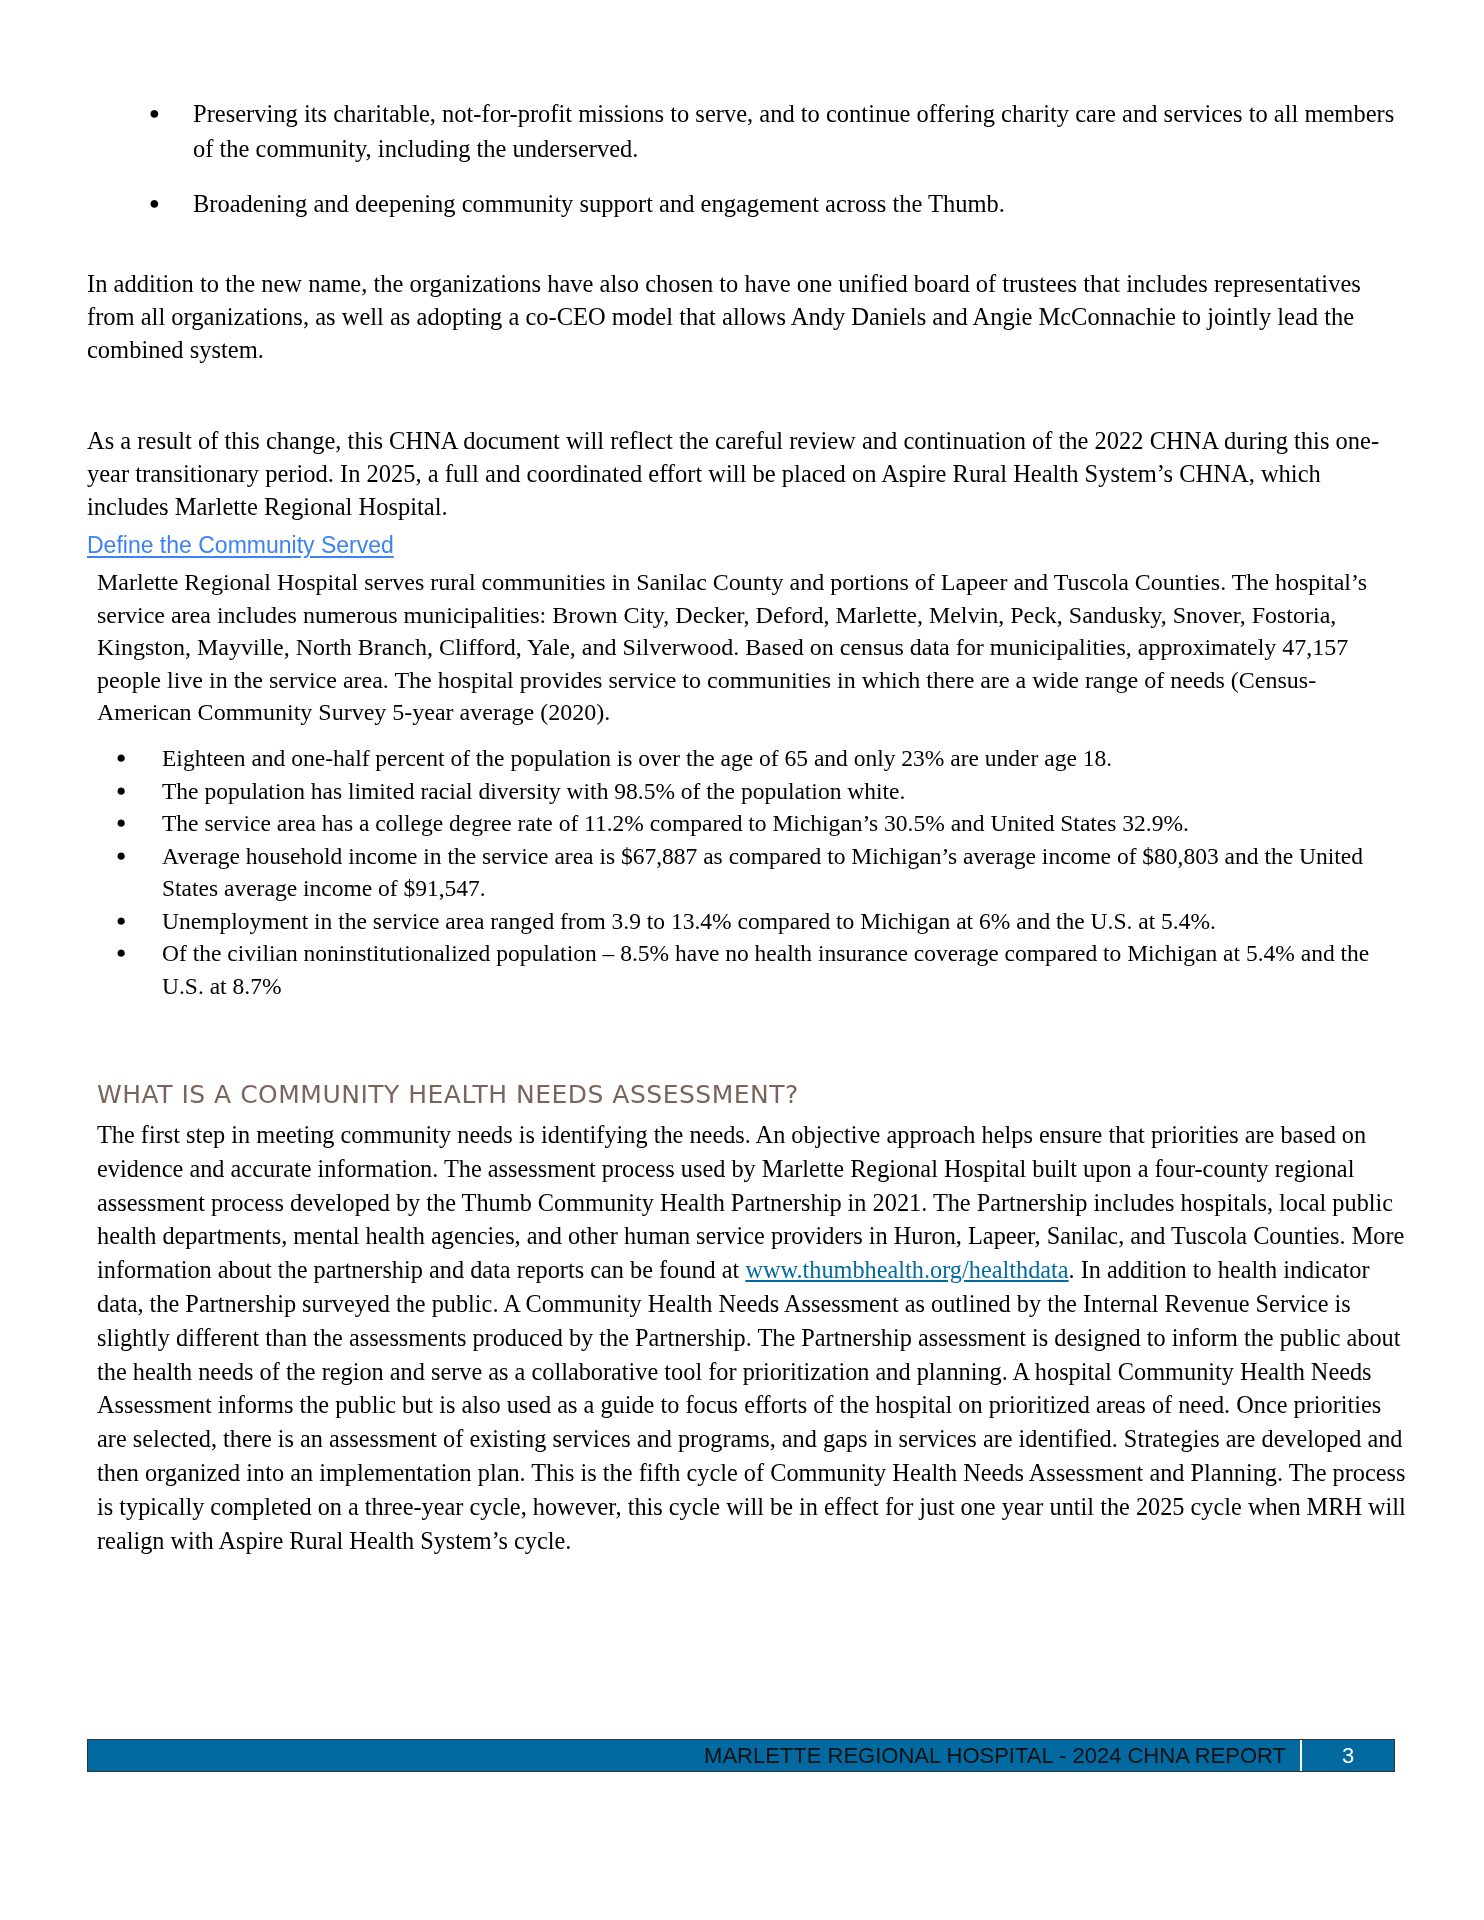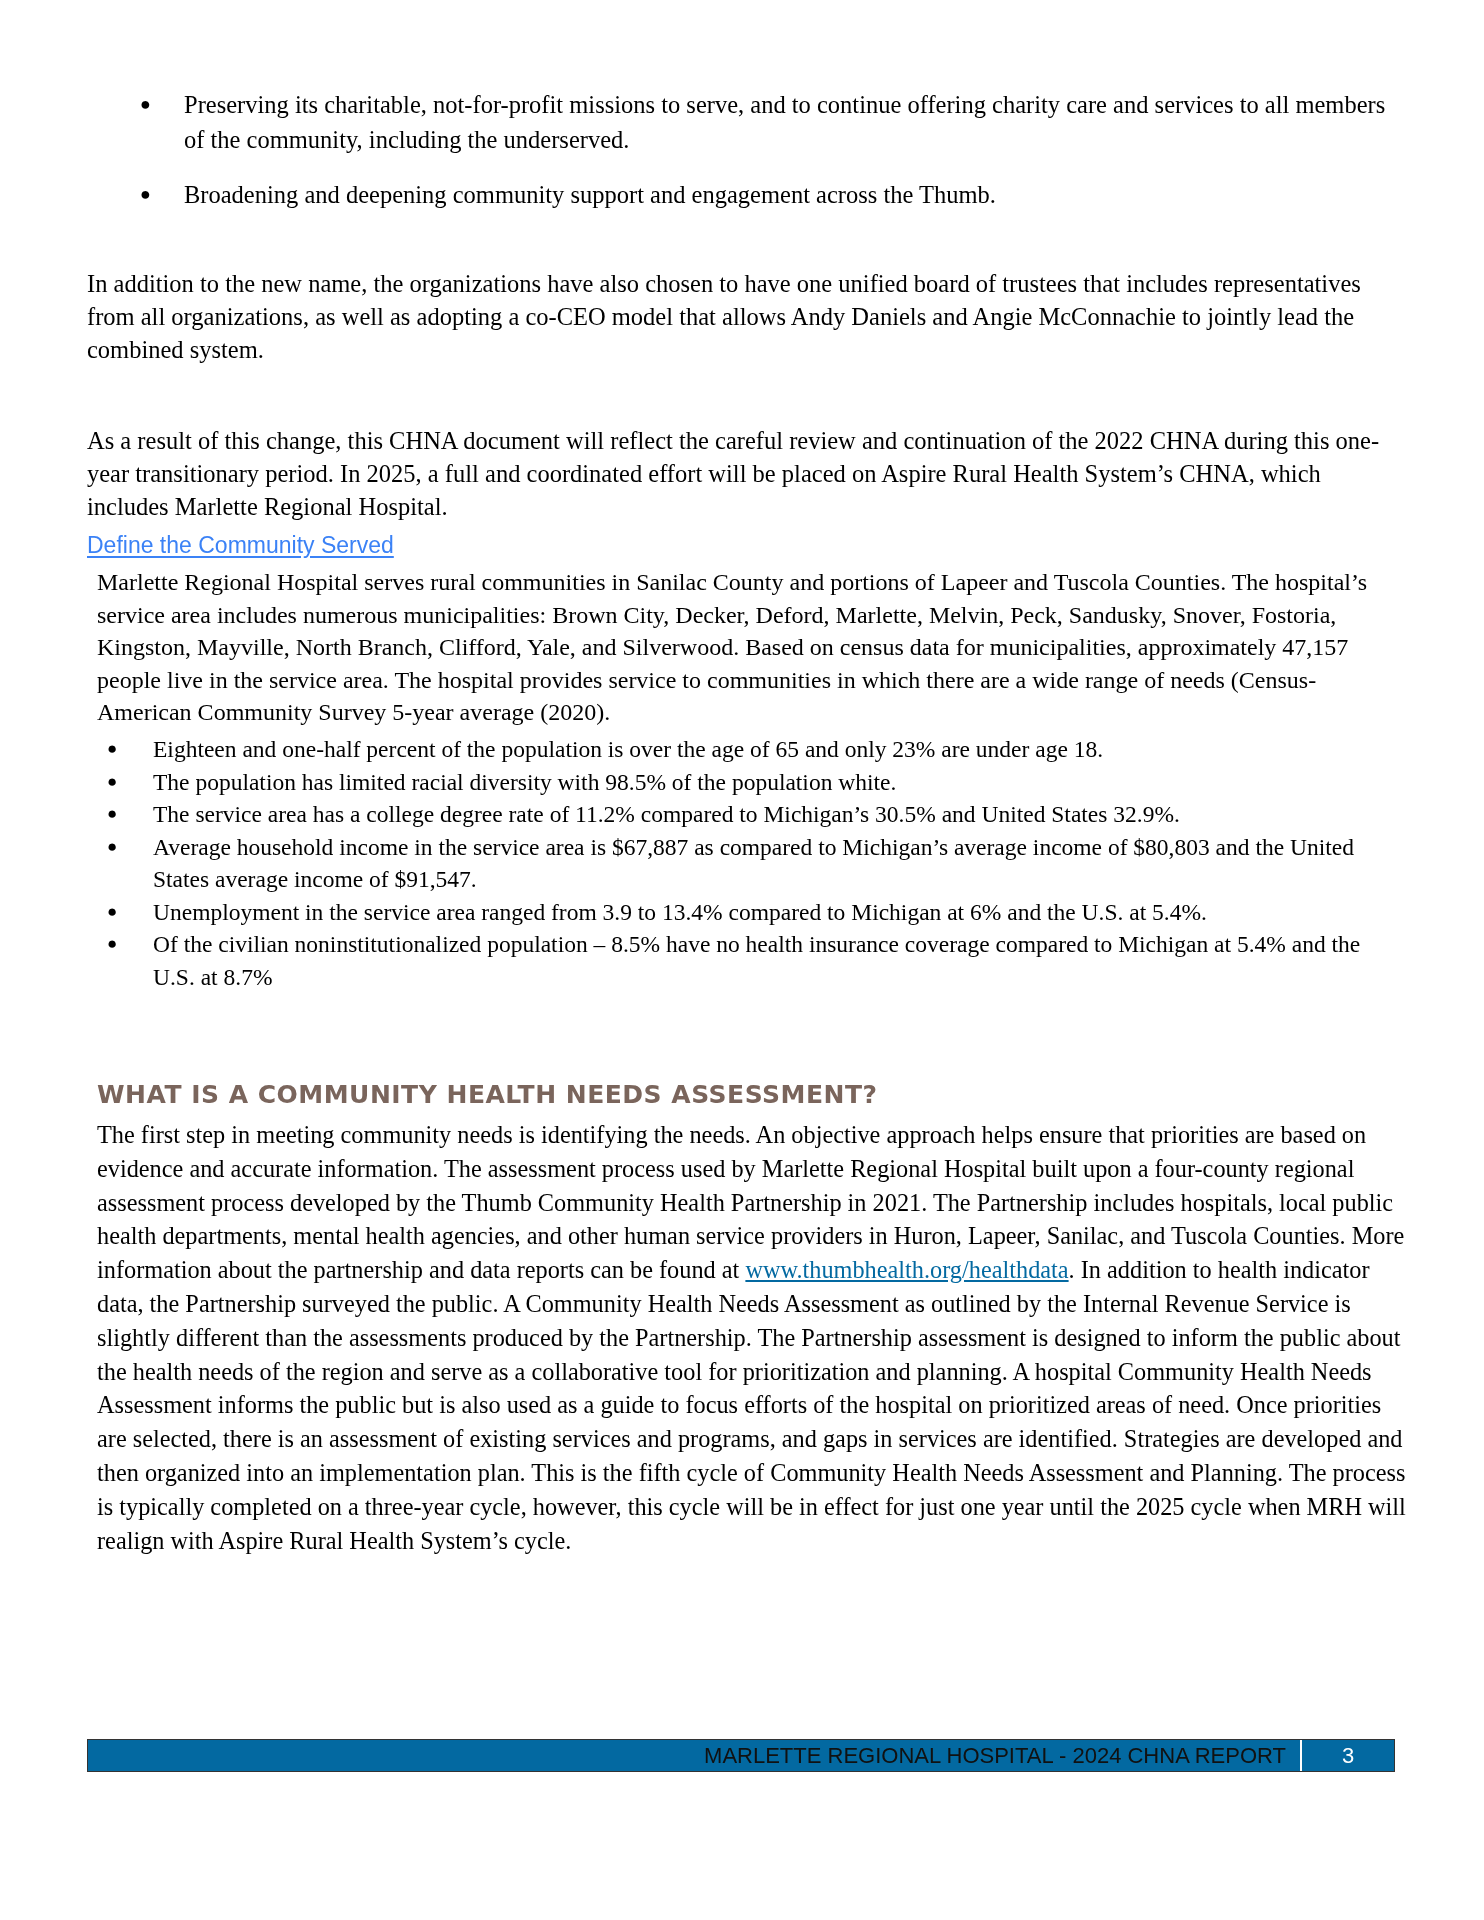--- a/index.html
+++ b/index.html
@@ -1,27 +1,27 @@
 <!DOCTYPE html>
 <html><head>
 <meta charset="utf-8">
 <style>
   html,body{margin:0;padding:0;background:#fff;}
   body{width:1484px;height:1920px;position:relative;overflow:hidden;font-family:"Liberation Serif",serif;color:#000;}
   .p{position:absolute;left:87px;width:1320px;font-size:24.5px;line-height:33px;margin:0;}
   .ind{left:97px;width:1310px;}
-  ul{position:absolute;margin:0;padding:0;list-style:none;}
+  ul{position:absolute;margin:9px;padding:0;list-style:none;}
   ul.top{left:140px;width:1260px;font-size:24.5px;line-height:35px;}
   ul.top li{position:relative;padding-left:44px;margin-bottom:20px;}
   ul.top li::before{content:"\25CF";position:absolute;left:0;top:0;font-size:18px;}
   ul.mid{left:107px;width:1300px;font-size:23.5px;line-height:32.5px;}
   ul.mid li{position:relative;padding-left:46px;}
   ul.mid li::before{content:"\25CF";position:absolute;left:0;top:0;font-size:17px;}
   .sub{position:absolute;left:87px;top:532px;font-family:"Liberation Sans",sans-serif;font-size:23px;color:#3b82f6;text-decoration:underline;text-underline-offset:3px;}
-  .h2{position:absolute;left:97px;top:1080px;font-family:"DejaVu Sans",sans-serif;font-weight:bold;font-size:25px;color:#7a655c;letter-spacing:0.5px;}
+  .h2{position:absolute;left:97px;top:1080px;font-family:"DejaVu Sans",sans-serif;font-weight:normal;font-size:25px;color:#7a655c;letter-spacing:0.5px;}
   a.link{color:#0369a1;text-decoration:underline;}
   .footer{position:absolute;left:87px;top:1739px;width:1308px;height:33px;background:#0369a1;border:1px solid #333;box-sizing:border-box;display:flex;font-family:"Liberation Sans",sans-serif;font-size:22px;}
   .ftitle{flex:1;text-align:right;padding-right:14px;line-height:31px;color:#111;border-right:2px solid #fff;}
   .fnum{width:92px;text-align:center;line-height:31px;color:#fff;}
 </style>
 </head>
 <body>
 
 <ul class="top" style="top:87px;">
   <li>Preserving its charitable, not-for-profit missions to serve, and to continue offering charity care and services to all members of the community, including the underserved.</li>

